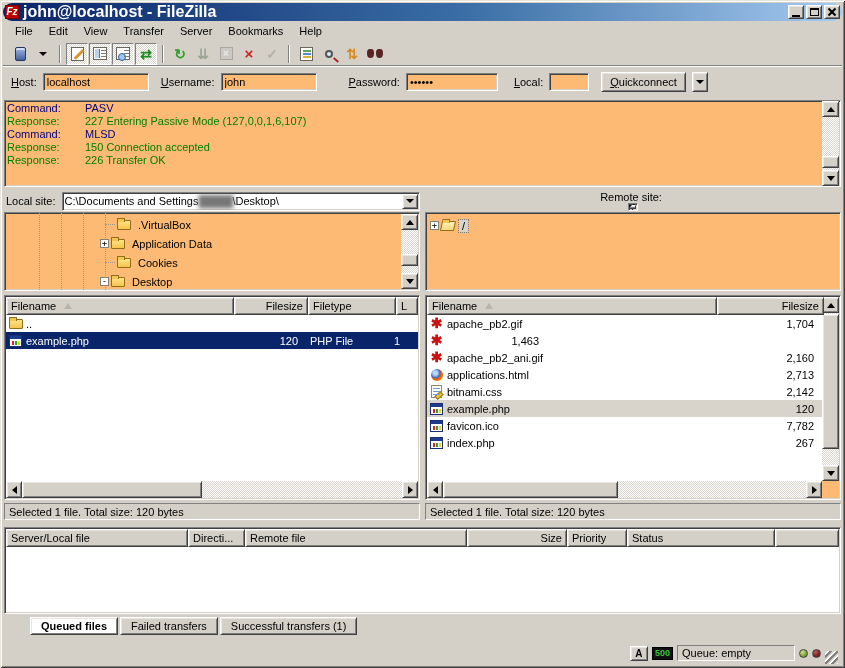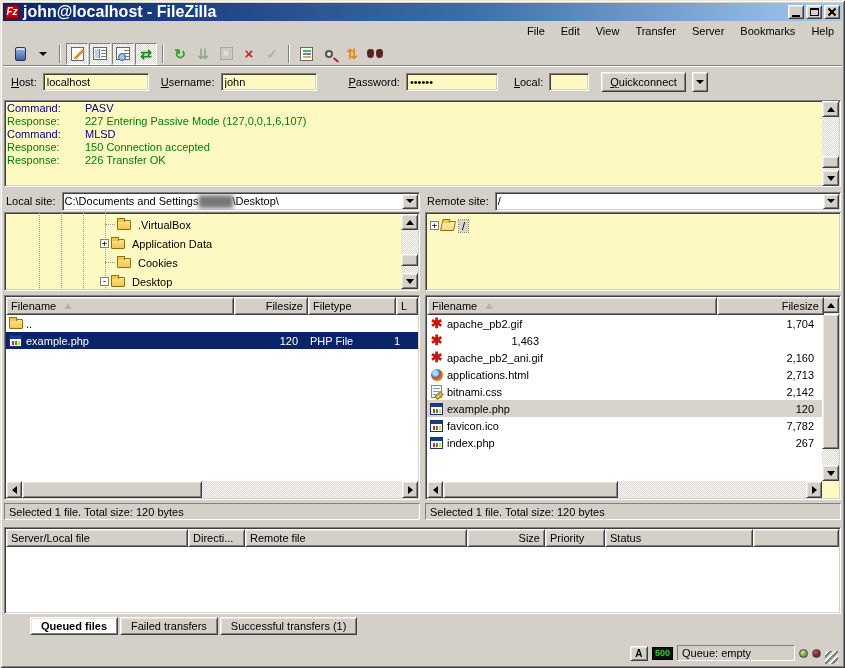--- a/index.html
+++ b/index.html
@@ -1,37 +1,37 @@
 <!DOCTYPE html>
 <html><head>
 <meta charset="utf-8">
 <style>
   html,body{margin:0;padding:0;background:#808080;}
   *{box-sizing:border-box;font-family:"Liberation Sans",sans-serif;}
   #app{position:relative;width:845px;height:668px;background:#d4d0c8;font-size:11px;color:#000;
        box-shadow:inset 1px 1px 0 #e8e5df, inset -1px -1px 0 #404040, inset 2px 2px 0 #fff, inset -2px -2px 0 #808080;
        overflow:hidden;}
   
-  .sunken{border:1px solid;border-color:#808080 #fff #fff #808080;box-shadow:inset 1px 1px 0 #404040, inset -1px -1px 0 #d4d0c8;background:#fef9c3;}
+  .sunken{border:1px solid;border-color:#808080 #fff #fff #808080;box-shadow:inset 1px 1px 0 #404040, inset -1px -1px 0 #d4d0c8;background:#fdba74;}
   .raised{border:1px solid;border-color:#fff #404040 #404040 #fff;box-shadow:inset 1px 1px 0 #e8e5df, inset -1px -1px 0 #808080;background:#d4d0c8;}
   .flat-sunken{border:1px solid;border-color:#808080 #fff #fff #808080;}
   
   #titlebar{position:absolute;left:3px;top:3px;width:839px;height:18px;
-    background:linear-gradient(90deg,#0a246a,#3a6ea5 55%,#a6caf0);display:flex;align-items:center;padding:0 2px;}
+    background:linear-gradient(90deg,#0a246a,#3a6ea5 55%,#a6caf0);display:flex;align-items:center;padding:0 2px;border-radius:9px;}
   #titlebar .logo{width:14px;height:14px;background:#bf0000;border:1px solid #7f0000;color:#fff;
     font-weight:bold;font-style:italic;font-size:10px;line-height:12px;text-align:center;margin-right:4px;}
   #titlebar .t-text{color:#fff;font-weight:bold;font-size:16px;flex:1;white-space:nowrap;}
   .winbtn{width:16px;height:14px;margin-left:2px;display:flex;align-items:center;justify-content:center;position:relative;}
   .g-min{width:8px;height:2px;background:#000;margin-top:7px;}
   .g-max{width:9px;height:8px;border:1px solid #000;border-top-width:2px;}
   .g-close{position:relative;width:10px;height:10px;}
   .g-close::before,.g-close::after{content:"";position:absolute;left:0;top:4px;width:10px;height:2px;background:#000;}
   .g-close::before{transform:rotate(45deg);} .g-close::after{transform:rotate(-45deg);}
   
-  #menubar{position:absolute;left:3px;top:21px;width:839px;height:20px;display:flex;align-items:center;padding-left:4px;justify-content:flex-end;}
+  #menubar{position:absolute;left:3px;top:21px;width:839px;height:20px;display:flex;align-items:center;padding-left:4px;}
   .menu-item{padding:2px 8px;cursor:default;}
   
   #toolbar{position:absolute;left:3px;top:41px;width:839px;height:25px;display:flex;align-items:center;padding-left:6px;gap:1px;}
   .tbsep{width:2px;height:18px;border-left:1px solid #808080;border-right:1px solid #fff;margin:0 4px;}
   .tb{width:22px;height:22px;display:flex;align-items:center;justify-content:center;position:relative;border:1px solid transparent;}
   .tb.pressed{border-color:#808080 #fff #fff #808080;background:repeating-conic-gradient(#fff 0 25%,#dcd8d0 0 50%) 0 0/2px 2px;}
   .tb .glyph{font-size:14px;line-height:14px;font-weight:bold;}
   .dis{opacity:.55;filter:grayscale(55%);}
   .ic-server{width:11px;height:14px;background:linear-gradient(#9fb6e6,#44619f);border:1px solid #23355f;border-radius:2px;box-shadow:inset 0 2px 0 #cfdcf5;}
   .ic-arrow{width:0;height:0;border-left:4px solid transparent;border-right:4px solid transparent;border-top:4px solid #000;}
@@ -304,21 +304,21 @@
   <div class="sb-v" style="left:401px;top:214px;height:75px;">
     <span class="sb-btn raised" style="top:0;">
         <span class="tri-up"></span>
       </span>
     <span class="sb-thumb raised" style="top:40px;left:0;width:17px;height:12px;"></span>
     <span class="sb-btn raised" style="bottom:0;">
         <span class="tri-dn"></span>
       </span>
   </div>
 
-  <div class="site-row" style="left:425px;width:416px;">
+  <div class="site-row" style="left:425px;width:416px;flex-direction:column;">
     <span class="site-label">Remote site:</span>
     <span class="combo sunken">
       <span>/</span>
       <span class="combo-btn raised">
           <span class="ic-arrow"></span>
         </span>
     </span>
   </div>
 
   <div class="treebox sunken" style="left:425px;width:416px;">
@@ -472,21 +472,21 @@
     <div class="lhead">
       <span class="hcol raised" style="width:182px;">
           <span>Server/Local file</span>
         </span>
       <span class="hcol raised" style="width:57px;">
           <span>Directi...</span>
         </span>
       <span class="hcol raised" style="width:222px;">
           <span>Remote file</span>
         </span>
-      <span class="hcol raised right" style="width:78px;">
+      <span class="hcol raised right" style="width:100px;">
           <span>Size</span>
         </span>
       <span class="hcol raised" style="width:60px;">
           <span>Priority</span>
         </span>
       <span class="hcol raised" style="width:148px;">
           <span>Status</span>
         </span>
       <span class="hcol raised" style="flex:1;"></span>
     </div>

